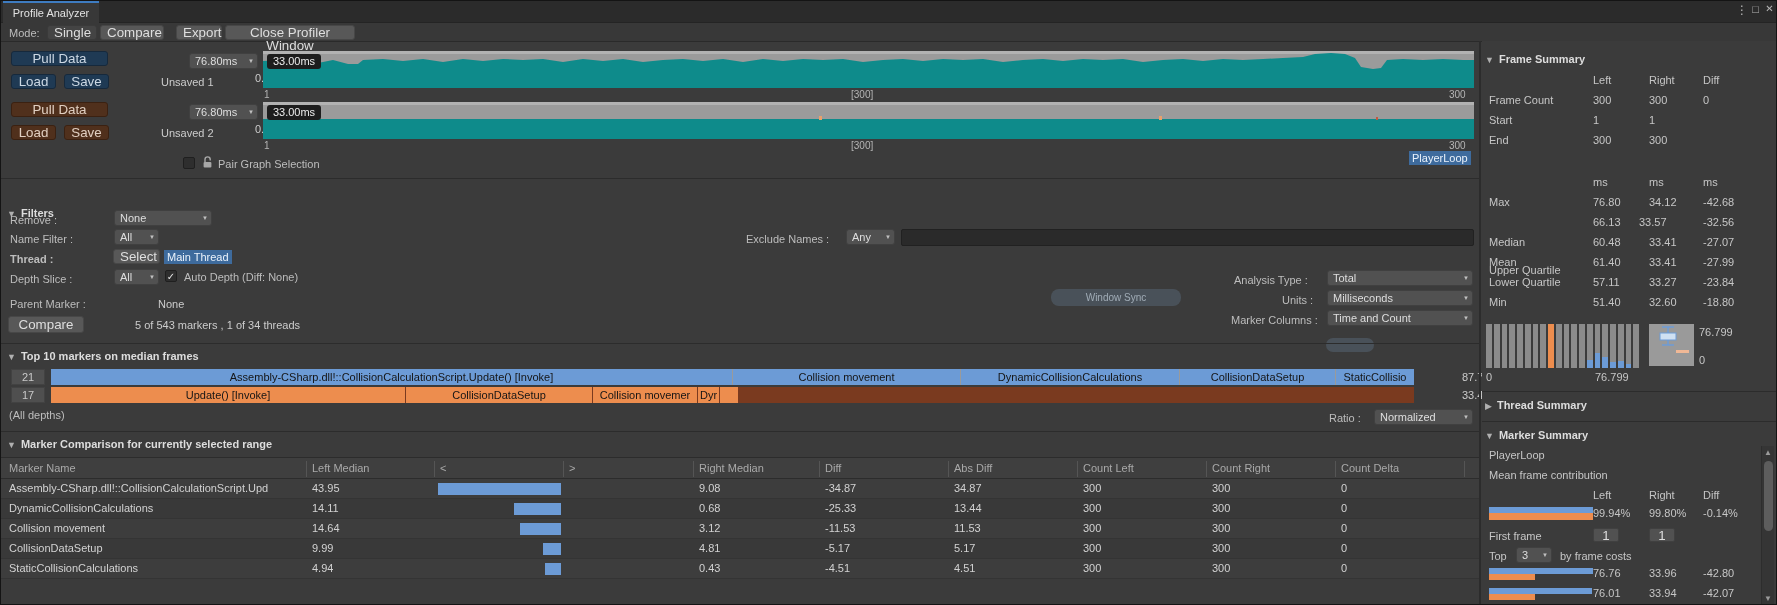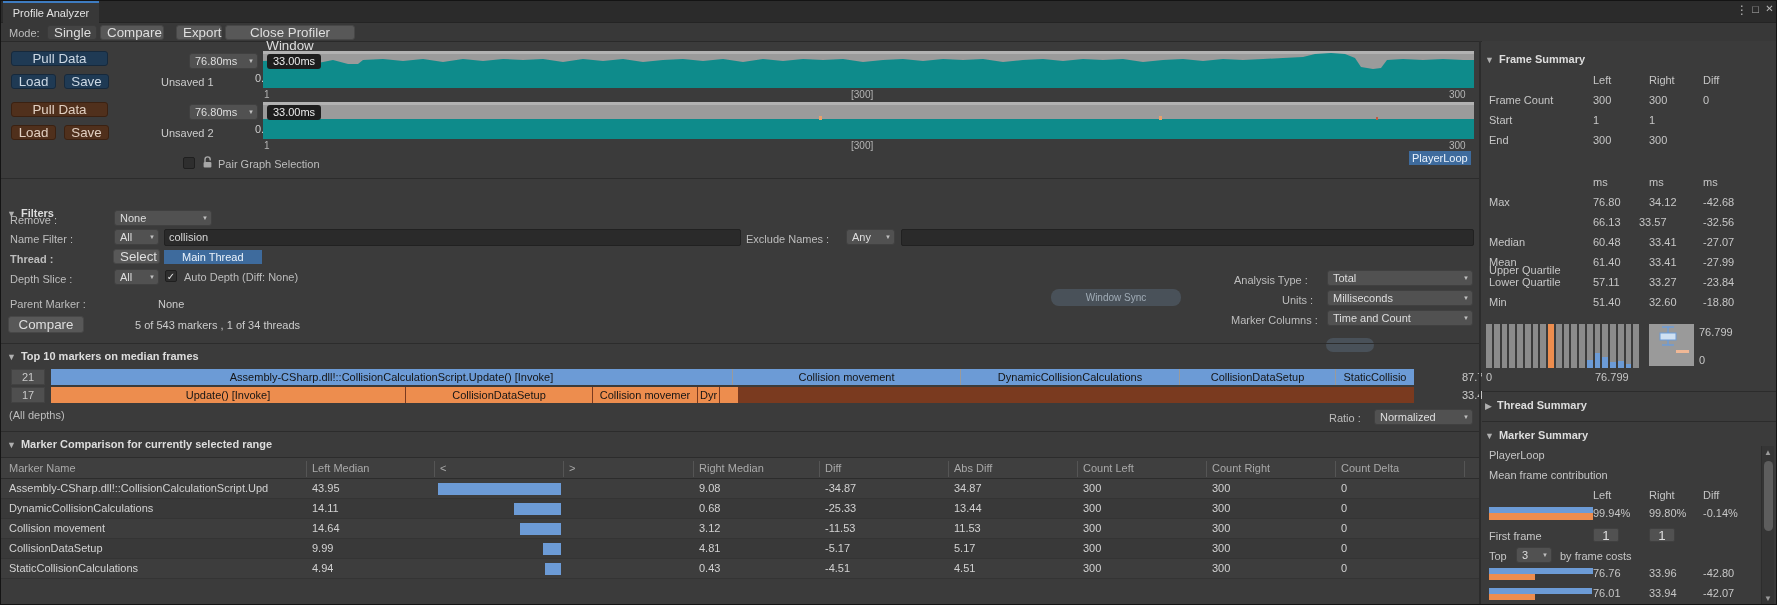--- a/index.html
+++ b/index.html
@@ -130,28 +130,27 @@
 
   <div class="sep" style="left:0;top:177px;width:1478px;height:1px;"></div>
 
   <span class="boldtitle" style="left:6px;top:191px;margin-top:15px;"><span class="fold">▼</span><span>Filters</span></span>
 
   <span class="lbl" style="left:9px;top:213px;">Remove :</span>
   <div class="dd" style="left:113px;top:209px;width:98px;"><span>None</span><span class="arr">▼</span></div>
 
   <span class="lbl" style="left:9px;top:232px;">Name Filter :</span>
   <div class="dd" style="left:113px;top:228px;width:45px;"><span>All</span><span class="arr">▼</span></div>
-  <div class="inp" style="left:163px;top:228px;width:577px;">collision</div>
   <span class="lbl" style="left:745px;top:232px;">Exclude Names :</span>
   <div class="dd" style="left:845px;top:228px;width:49px;"><span>Any</span><span class="arr">▼</span></div>
   <div class="inp" style="left:900px;top:228px;width:573px;"></div>
 
   <span class="lbl" style="left:9px;top:252px;font-weight:bold;">Thread :</span>
   <button class="btn" style="left:112px;top:248px;width:47px;">Select</button>
-  <span class="val sel" style="left:163px;top:249px;padding:1px 18px;">Main Thread</span>
+  <span class="val sel" style="left:163px;top:249px;padding:1px 3px;">Main Thread</span>
 
   <span class="lbl" style="left:9px;top:272px;">Depth Slice :</span>
   <div class="dd" style="left:113px;top:268px;width:45px;"><span>All</span><span class="arr">▼</span></div>
   <span class="cb" style="left:164px;top:269px;"><span>✓</span></span>
   <span class="lbl" style="left:183px;top:270px;">Auto Depth (Diff: None)</span>
 
   <span class="lbl" style="left:9px;top:297px;">Parent Marker :</span>
   <span class="val" style="left:113px;top:297px;">None</span>
 
   <span class="lbl" style="left:1233px;top:273px;">Analysis Type :</span>

